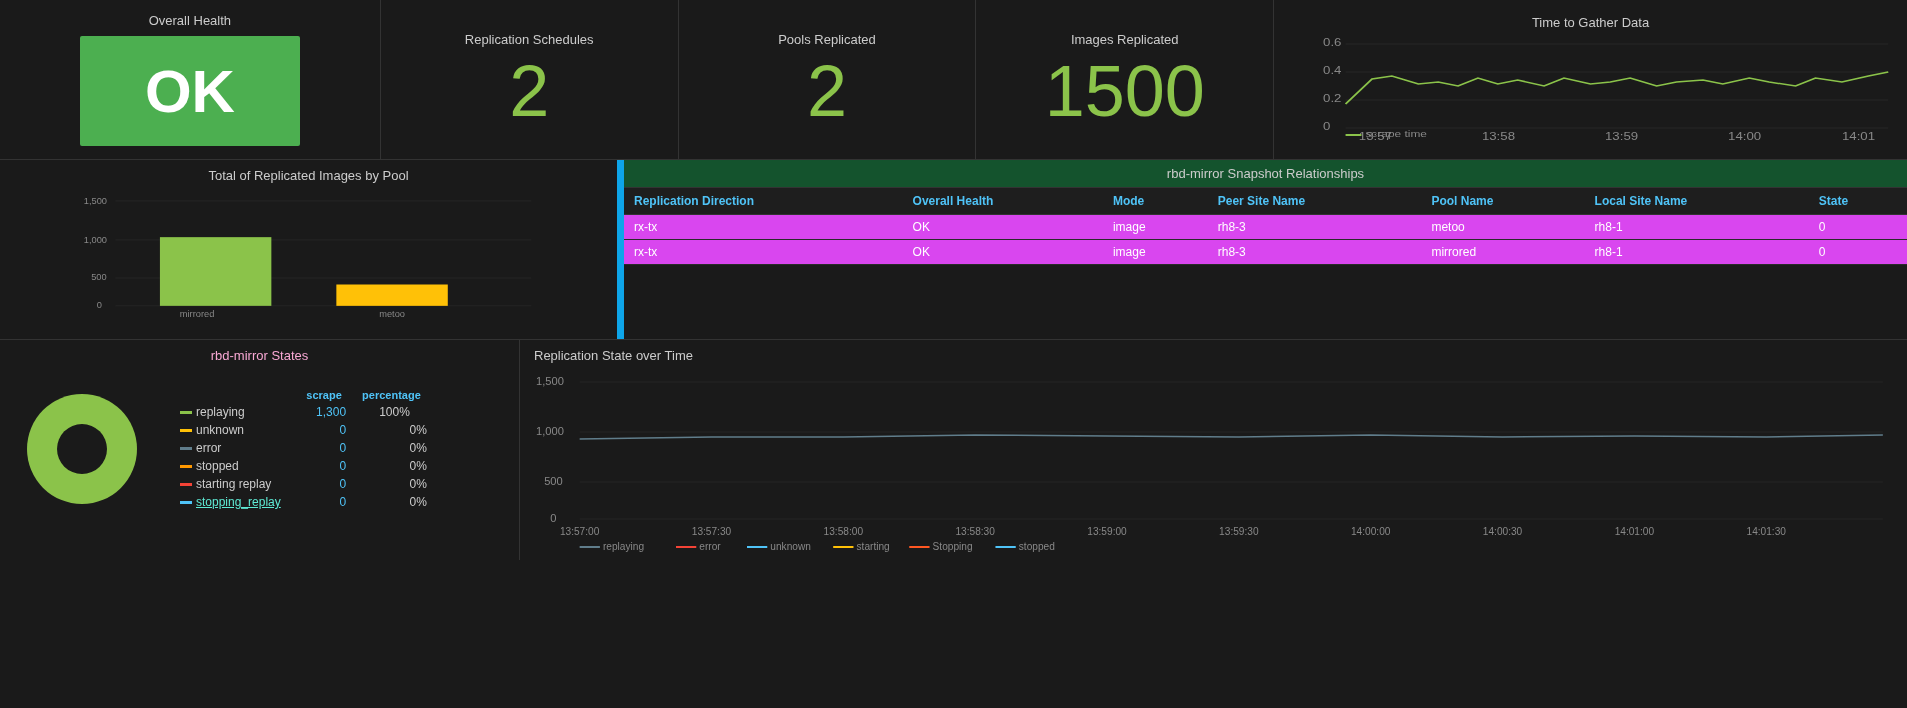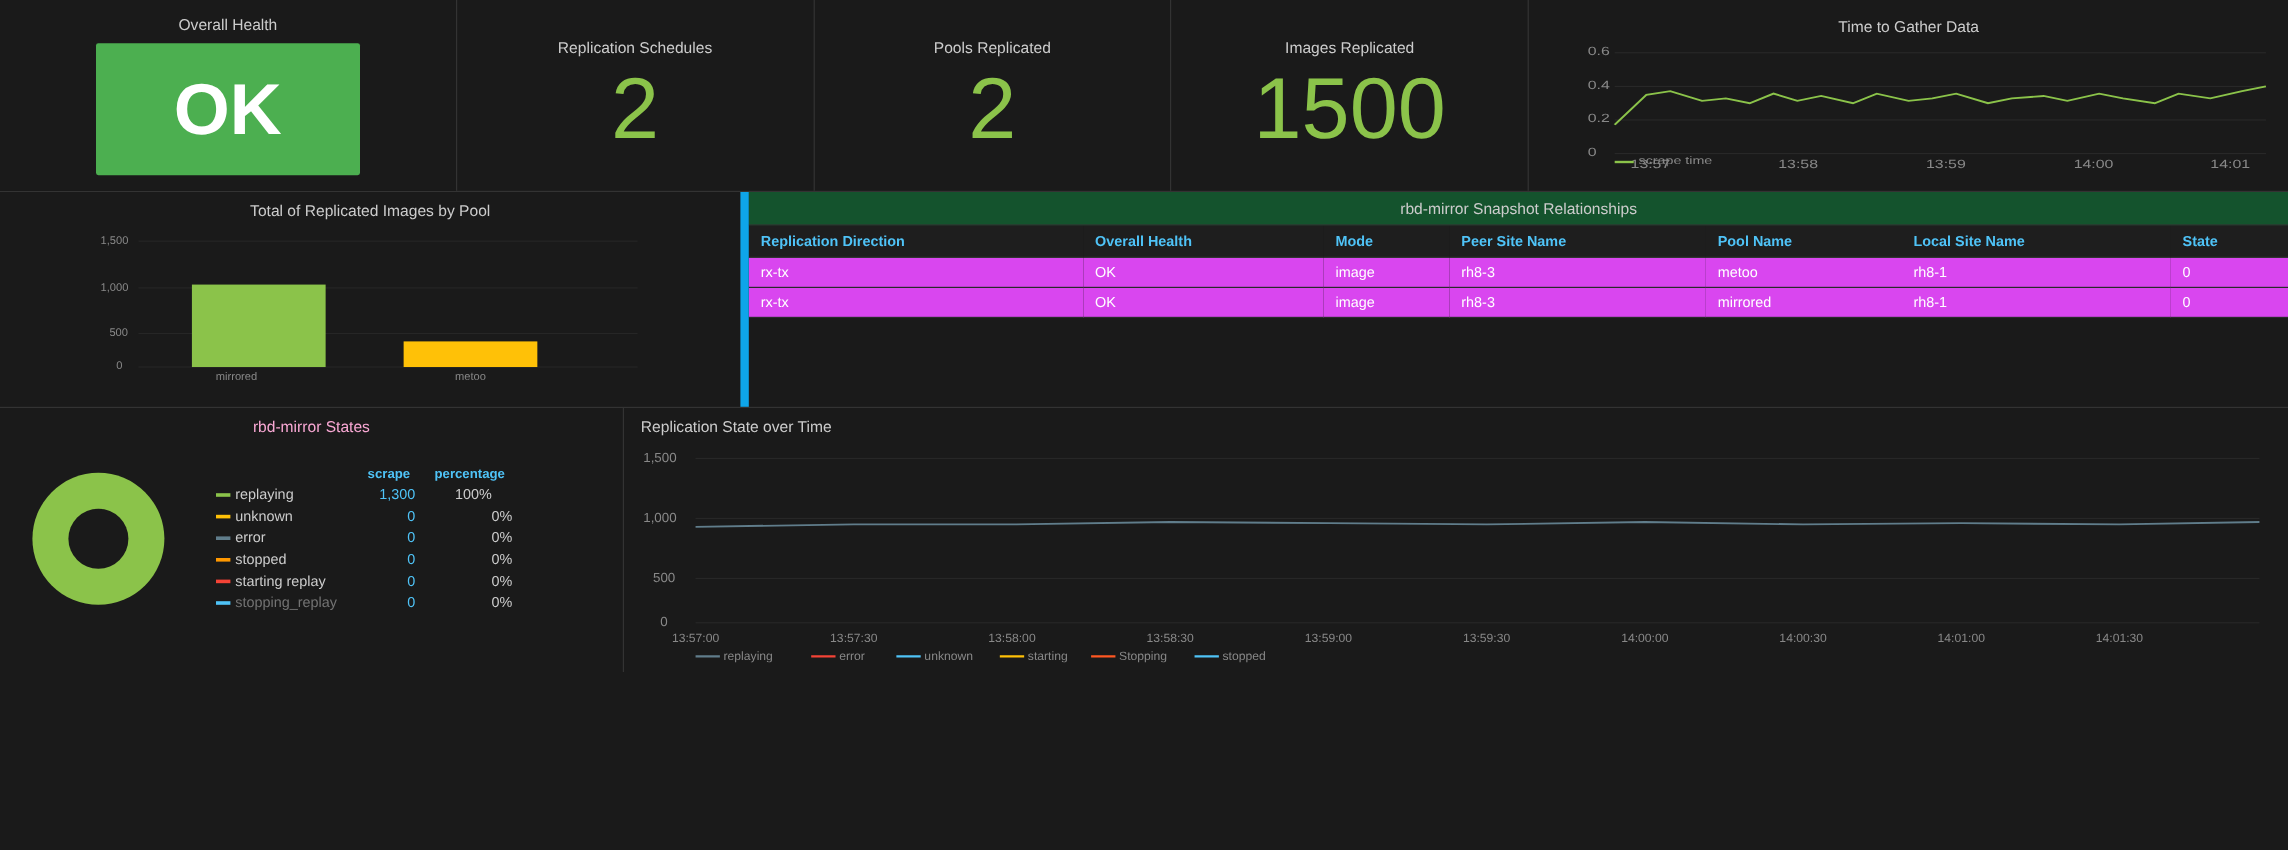--- a/index.html
+++ b/index.html
@@ -360,21 +360,21 @@
                 <td><span class="legend-dot" style="background:#ff9800;height:3px;width:12px;display:inline-block;vertical-align:middle;"></span><span style="color:#ccc;">stopped</span></td>
                 <td style="color: rgb(79, 195, 247); text-align: right;">0</td>
                 <td style="text-align: right;">0%</td>
               </tr>
               <tr>
                 <td><span class="legend-dot" style="background:#f44336;height:3px;width:12px;display:inline-block;vertical-align:middle;"></span><span style="color:#ccc;">starting replay</span></td>
                 <td style="color: rgb(79, 195, 247); text-align: right;">0</td>
                 <td style="text-align: right;">0%</td>
               </tr>
               <tr>
-                <td><span class="legend-dot" style="background:#4fc3f7;height:3px;width:12px;display:inline-block;vertical-align:middle;"></span><span style="color:#737373;">stopping_replay</span></td>
+                <td><span class="legend-dot" style="background:#4fc3f7;height:3px;width:12px;display:inline-block;vertical-align:middle;"></span><span style="color:#5eead4;text-decoration:underline;">stopping_replay</span></td>
                 <td style="color: rgb(79, 195, 247); text-align: right;">0</td>
                 <td style="text-align: right;">0%</td>
               </tr>
             </tbody>
         </table>
       </div>
     </div>
   </div>
 
   <div class="state-chart-box">

